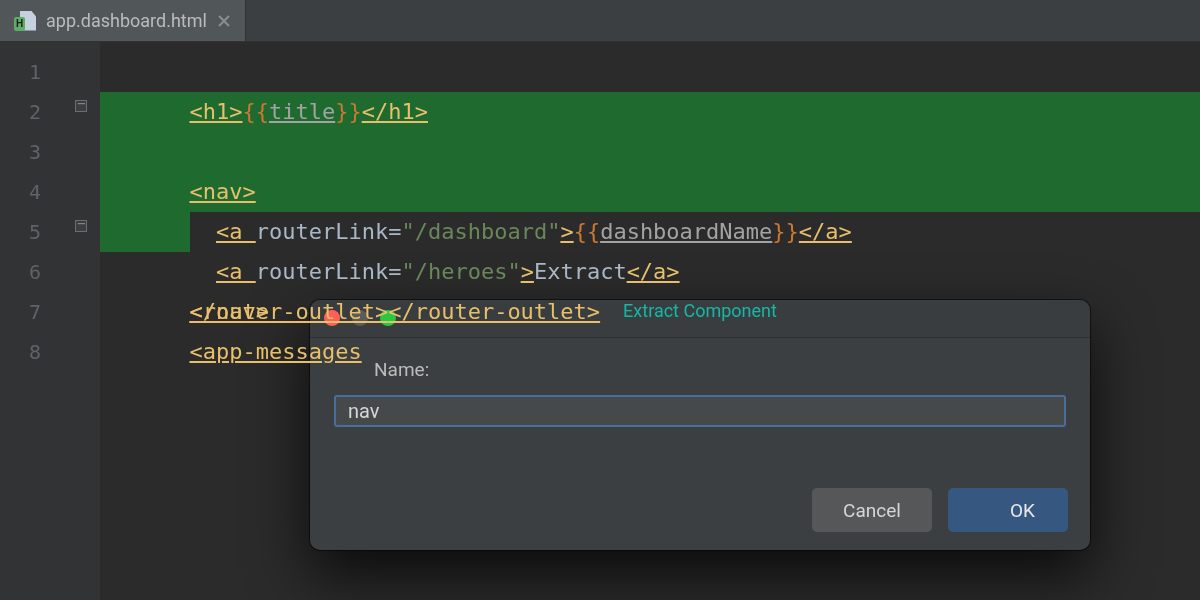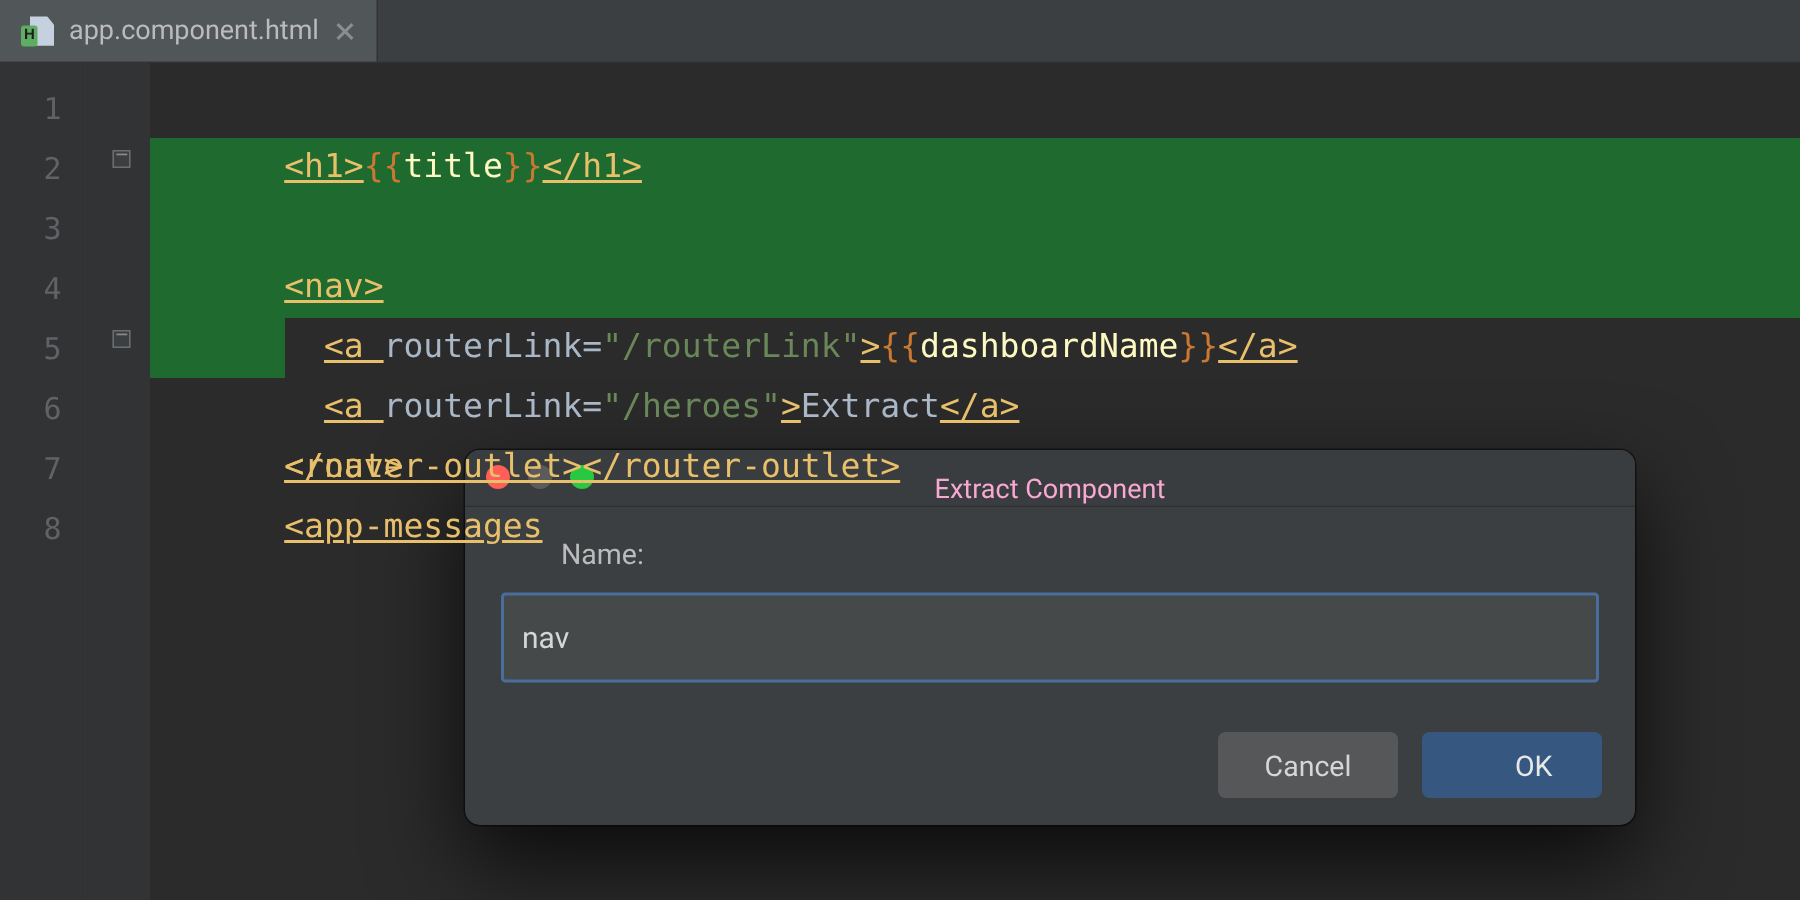--- a/index.html
+++ b/index.html
@@ -113,41 +113,41 @@
     background: #1f6b2f;
   }
   .linebg-full { right: 0; }
   .linebg-partial { width: 90px; } 
   .line .content { position: relative; z-index: 1; }
 
   .tag    { color: #e8bf6a; text-decoration: underline; }
   .attr   { color: #a9b7c6; }      
   .str    { color: #6a8759; }      
   .expr   { color: #cc7832; }      
-  .ident  { color: #fef9c3; }      
+  .ident  { color: #a3a3a3; text-decoration: underline; }      
   .txt    { color: #a9b7c6; }
 
   
   .dialog-shadow {
     position: absolute;
     left: 310px; top: 300px;
     width: 780px; height: 250px;
     border-radius: 10px;
     box-shadow: 0 25px 60px rgba(0,0,0,.75), 0 0 0 1px rgba(0,0,0,.5);
     background: #3c3f41;
     font-family: -apple-system, "Segoe UI", Roboto, sans-serif;
   }
   .dlg-titlebar {
     height: 38px;
     display: flex;
-    align-items: flex-end;
+    align-items: flex-start;
     position: relative;
     border-bottom: 1px solid #2d2f30;
     justify-content: center;
-    color: #f9a8d4;
+    color: #14b8a6;
     font-size: 18px;
     border-radius: 10px 10px 0 0;
     background: #3a3d3f;
   }
   .traffic {
     position: absolute; left: 14px; top: 10px;
     display: flex; gap: 12px;
   }
   .traffic span {
     width: 16px; height: 16px; border-radius: 50%;
@@ -161,21 +161,21 @@
     padding: 20px 24px 20px 24px;
   }
   .dlg-label {
     color: #bbbbbb;
     font-size: 19px;
     margin-bottom: 14px;
     margin-left: 40px;
   }
   .dlg-input {
     width: 100%;
-    height: 60px;
+    height: 32px;
     background: #45494a;
     border: 2px solid #4a6e9b;
     border-radius: 3px;
     color: #d6d6d6;
     font-family: -apple-system, "Segoe UI", Roboto, sans-serif;
     font-size: 20px;
     padding: 0 12px;
     outline: none;
   }
   .dlg-buttons {
@@ -196,21 +196,21 @@
 </style>
 </head>
 <body>
 
 <div class="tabbar">
   <div class="tab">
     <span class="file-icon">
       <span class="sheet"></span>
       <span class="badge">H</span>
     </span>
-    <span>app.component.html</span>
+    <span>app.dashboard.html</span>
     <span class="close-x"></span>
   </div>
 </div>
 
 <div class="editor">
   <div class="gutter">
     <div class="ln">1</div>
     <div class="ln">2</div>
     <div class="ln">3</div>
     <div class="ln">4</div>
@@ -229,21 +229,21 @@
       <span class="content"><span class="tag">&lt;h1&gt;</span><span class="expr">{{</span><span class="ident">title</span><span class="expr">}}</span><span class="tag">&lt;/h1&gt;</span></span>
     </div>
 
     <div class="line hl-green">
       <span class="linebg linebg-full"></span>
       <span class="content"><span class="tag">&lt;nav&gt;</span></span>
     </div>
 
     <div class="line hl-green">
       <span class="linebg linebg-full"></span>
-      <span class="content">  <span class="tag">&lt;a </span><span class="attr">routerLink=</span><span class="str">"</span><span class="str">/routerLink</span><span class="str">"</span><span class="tag">&gt;</span><span class="expr">{{</span><span class="ident">dashboardName</span><span class="expr">}}</span><span class="tag">&lt;/a&gt;</span></span>
+      <span class="content">  <span class="tag">&lt;a </span><span class="attr">routerLink=</span><span class="str">"</span><span class="str">/dashboard</span><span class="str">"</span><span class="tag">&gt;</span><span class="expr">{{</span><span class="ident">dashboardName</span><span class="expr">}}</span><span class="tag">&lt;/a&gt;</span></span>
     </div>
 
     <div class="line hl-green">
       <span class="linebg linebg-full"></span>
       <span class="content">  <span class="tag">&lt;a </span><span class="attr">routerLink=</span><span class="str">"</span><span class="str">/heroes</span><span class="str">"</span><span class="tag">&gt;</span><span class="txt">Extract</span><span class="tag">&lt;/a&gt;</span></span>
     </div>
 
     <div class="line hl-green">
       <span class="linebg linebg-partial"></span>
       <span class="content"><span class="tag">&lt;/nav&gt;</span></span>

